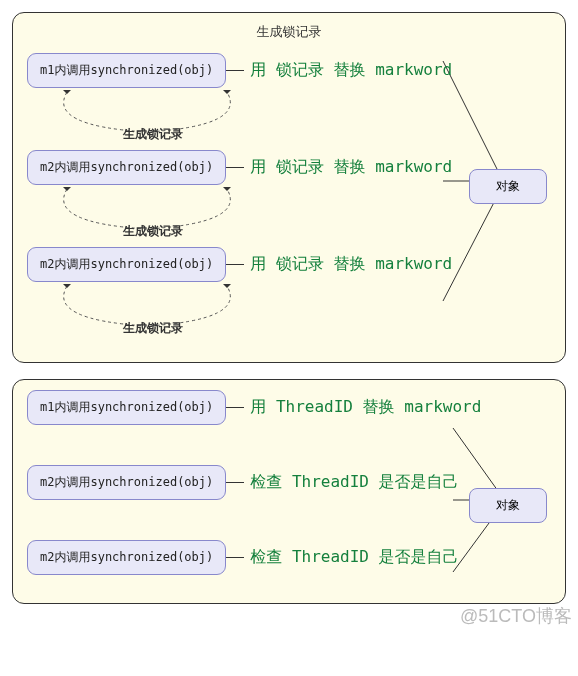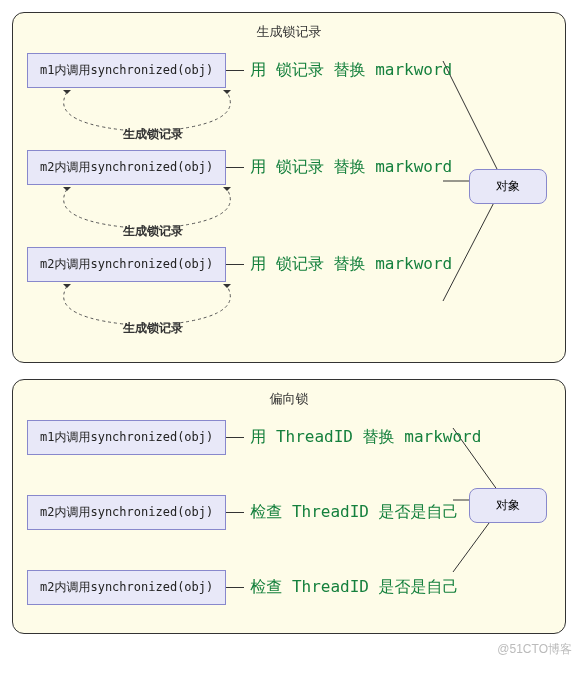--- a/index.html
+++ b/index.html
@@ -28,21 +28,21 @@
   }
   .row {
     display: flex;
     align-items: center;
     margin-bottom: 4px;
     position: relative;
   }
   .node {
     border: 1px solid #8888cc;
     background: #e8e8f8;
-    border-radius: 0;
+    border-radius: 9px;
     padding: 8px 12px;
     font-size: 12px;
     white-space: nowrap;
     color: #222;
   }
   .edge-label {
     font-size: 16px;
     color: #15803d;
     margin-left: 6px;
     white-space: nowrap;
@@ -85,21 +85,21 @@
     position: absolute;
     top: 0;
     left: 0;
     pointer-events: none;
   }
   .watermark {
     position: absolute;
     right: 6px;
     bottom: 4px;
     color: #bbb;
-    font-size: 12px;
+    font-size: 18px;
     font-family: Arial, sans-serif;
   }
 </style>
 </head>
 <body>
 
 <div class="panel">
   <div class="panel-title">生成锁记录</div>
 
   <svg class="svg-lines" width="540" height="360">
@@ -154,21 +154,20 @@
     <svg class="loop-svg" width="220" height="56">
       <path d="M30 6 Q 10 40 110 46 Q 210 40 190 6" stroke="#555" stroke-width="1" stroke-dasharray="3,3" fill="none"></path>
       <path d="M186,4 L190,8 L194,4 Z" fill="#333"></path>
       <path d="M26,4 L30,8 L34,4 Z" fill="#333"></path>
     </svg>
     <div class="loop-label">生成锁记录</div>
   </div>
 </div>
 
 <div class="panel">
-  <div class="panel-title">偏向锁</div>
 
   <svg class="svg-lines" width="540" height="240">
     <defs>
       <marker id="arr2" markerWidth="8" markerHeight="8" refX="7" refY="3" orient="auto">
         <path d="M0,0 L7,3 L0,6 Z" fill="#333"></path>
       </marker>
     </defs>
     <line x1="440" y1="48" x2="490" y2="118" stroke="#333" stroke-width="1" marker-end="url(#arr2)"></line>
     <line x1="440" y1="120" x2="490" y2="120" stroke="#333" stroke-width="1" marker-end="url(#arr2)"></line>
     <line x1="440" y1="192" x2="490" y2="124" stroke="#333" stroke-width="1" marker-end="url(#arr2)"></line>

